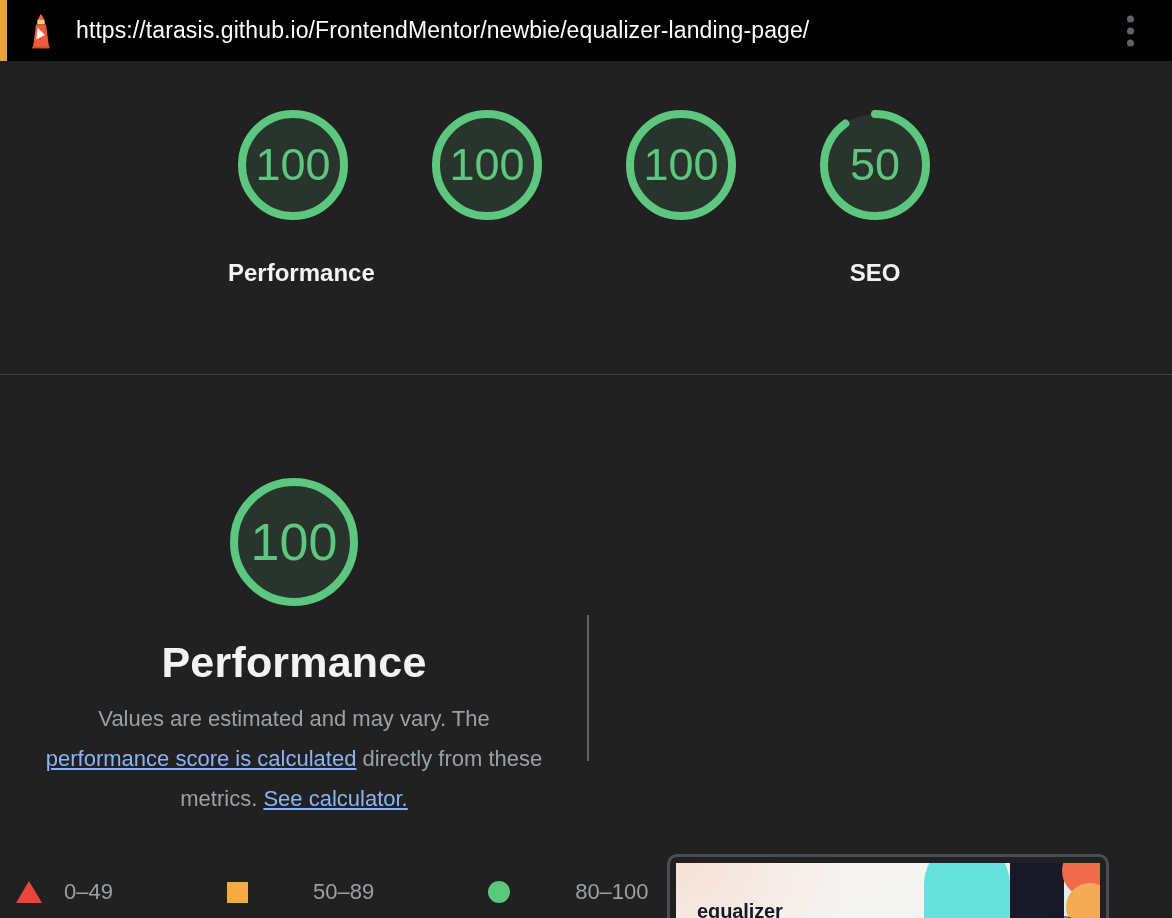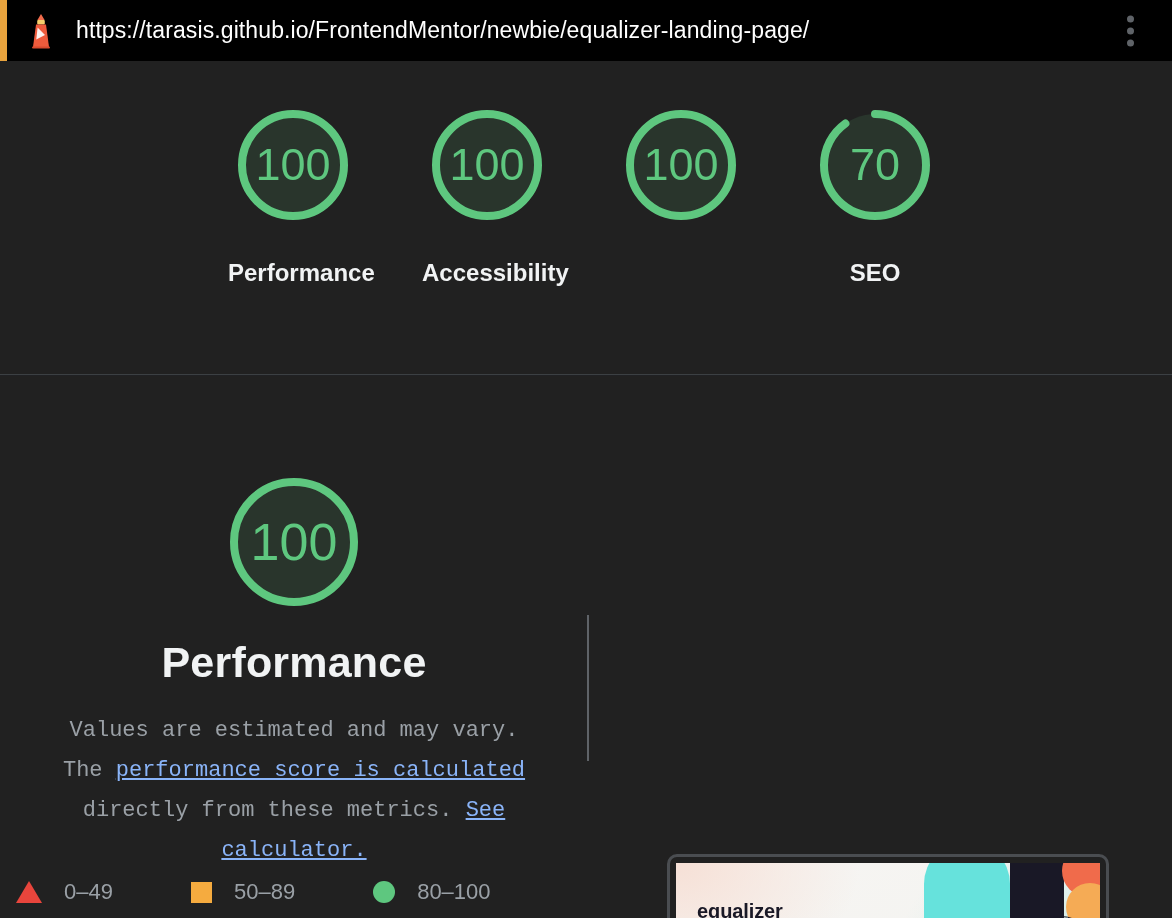--- a/index.html
+++ b/index.html
@@ -94,38 +94,38 @@
     position: absolute; inset: 0;
     display: flex; align-items: center; justify-content: center;
     color: #5ec77f; font-size: 52px;
   }
   .detail-title {
     margin-top: 22px;
     color: #f1f3f4; font-size: 43px; font-weight: bold;
     letter-spacing: .2px;
   }
   .detail-desc {
-    margin-top: 24px;
+    margin-top: 12px;
     width: 500px; text-align: center;
-    color: #9aa0a6; font-size: 22px; line-height: 1.82; font-family: Liberation Mono, monospace;
+    color: #9aa0a6; font-size: 22px; line-height: 1.82;
   }
   .detail-desc a { color: #8ab4f8; text-decoration: underline; }
 
   .v-divider {
     position: absolute; left: 587px; top: 239px;
     width: 2px; height: 146px; background: #5f6368;
   }
 
   
   .legend {
     position: absolute; left: 16px; bottom: 13px;
     display: flex; align-items: center;
   }
   .legend-item { display: flex; align-items: center; justify-content: flex-end; }
-  .legend-item + .legend-item { margin-left: 78px; }
+  .legend-item + .legend-item { margin-left: 114px; gap: 43px; }
   .legend-text { color: #9aa0a6; font-size: 22px; margin-left: 22px; }
   .sw-tri {
     width: 0; height: 0;
     border-left: 13px solid transparent;
     border-right: 13px solid transparent;
     border-bottom: 22px solid #e8453c;
   }
   .sw-sq { width: 21px; height: 21px; background: #f5ab3f; }
   .sw-circ { width: 22px; height: 22px; border-radius: 50%; background: #5ec77f; }
 
@@ -217,40 +217,39 @@
       </div>
 
       <div class="gauge-item">
         <div class="gauge-wrap">
           <svg viewBox="0 0 128 128">
             <circle cx="64" cy="64" r="51" fill="#29352c"></circle>
             <circle cx="64" cy="64" r="51" fill="none" stroke="#5ec77f" stroke-width="8" stroke-dasharray="320.4 320.4" stroke-dashoffset="0" stroke-linecap="round"></circle>
           </svg>
           <div class="gauge-value">100</div>
         </div>
-        <div class="gauge-label">Accessibility</div>
       </div>
 
       <div class="gauge-item">
         <div class="gauge-wrap">
           <svg viewBox="0 0 128 128">
             <circle cx="64" cy="64" r="51" fill="#29352c"></circle>
             <circle cx="64" cy="64" r="51" fill="none" stroke="#5ec77f" stroke-width="8" stroke-dasharray="320.4 320.4" stroke-dashoffset="0" stroke-linecap="round"></circle>
           </svg>
           <div class="gauge-value">100</div>
         </div>
       </div>
 
       <div class="gauge-item">
         <div class="gauge-wrap">
           <svg viewBox="0 0 128 128">
             <circle cx="64" cy="64" r="51" fill="#29352c"></circle>
             <circle cx="64" cy="64" r="51" fill="none" stroke="#5ec77f" stroke-width="8" stroke-dasharray="288.4 320.4" stroke-dashoffset="0" stroke-linecap="round"></circle>
           </svg>
-          <div class="gauge-value">70</div>
+          <div class="gauge-value">50</div>
         </div>
         <div class="gauge-label">SEO</div>
       </div>
 
     </div>
   </div>
 
   <div class="detail-section">
 
     <div class="detail-left">

